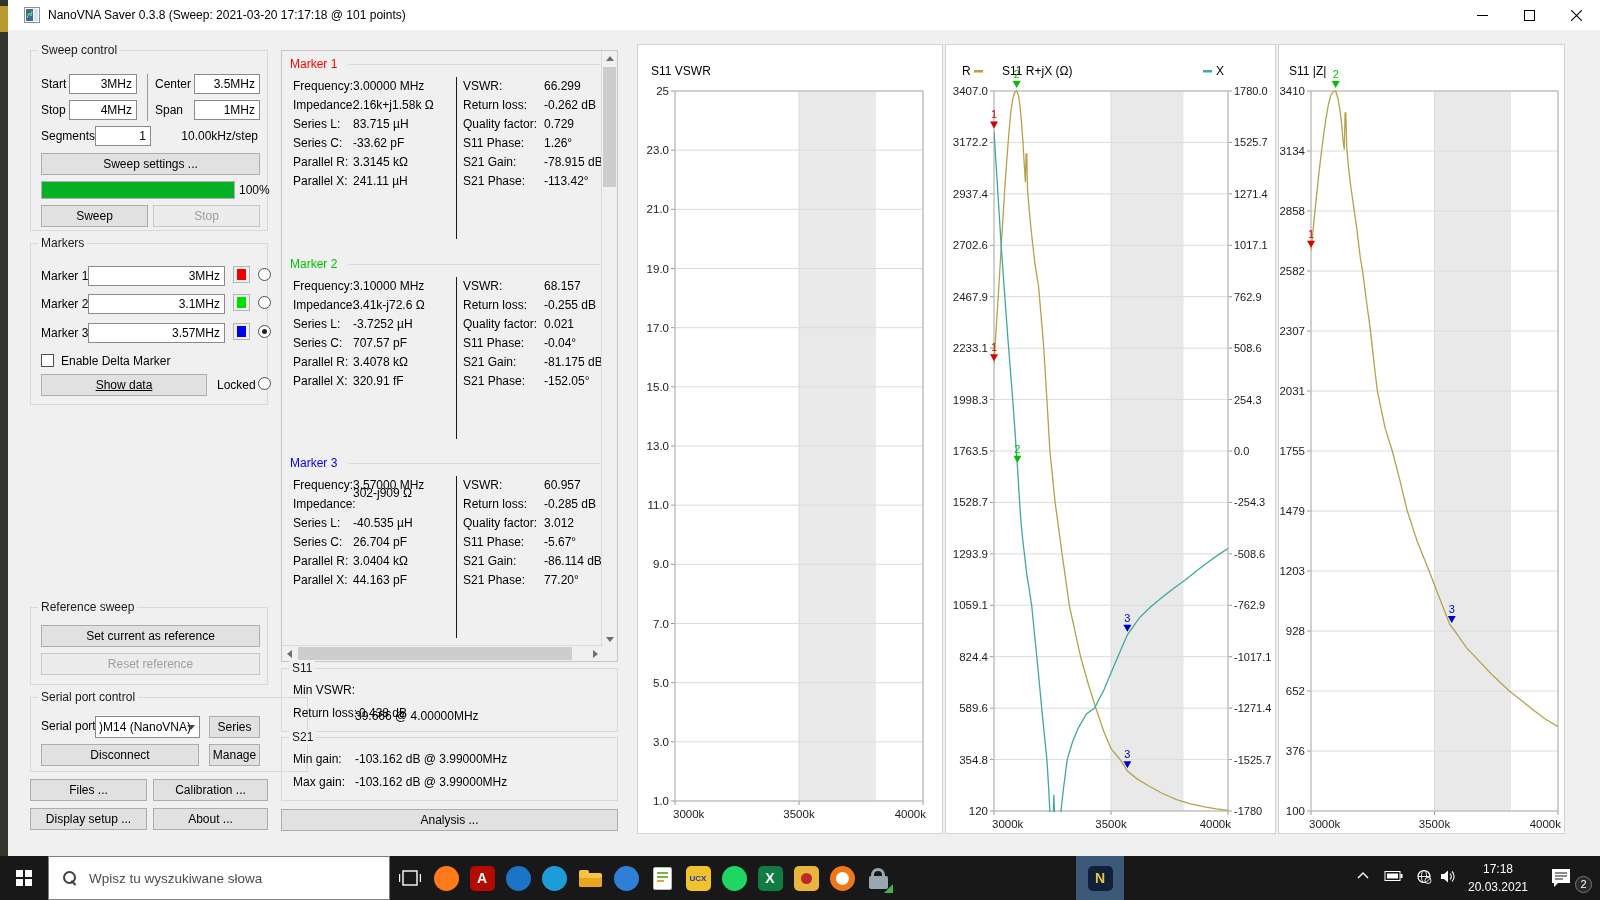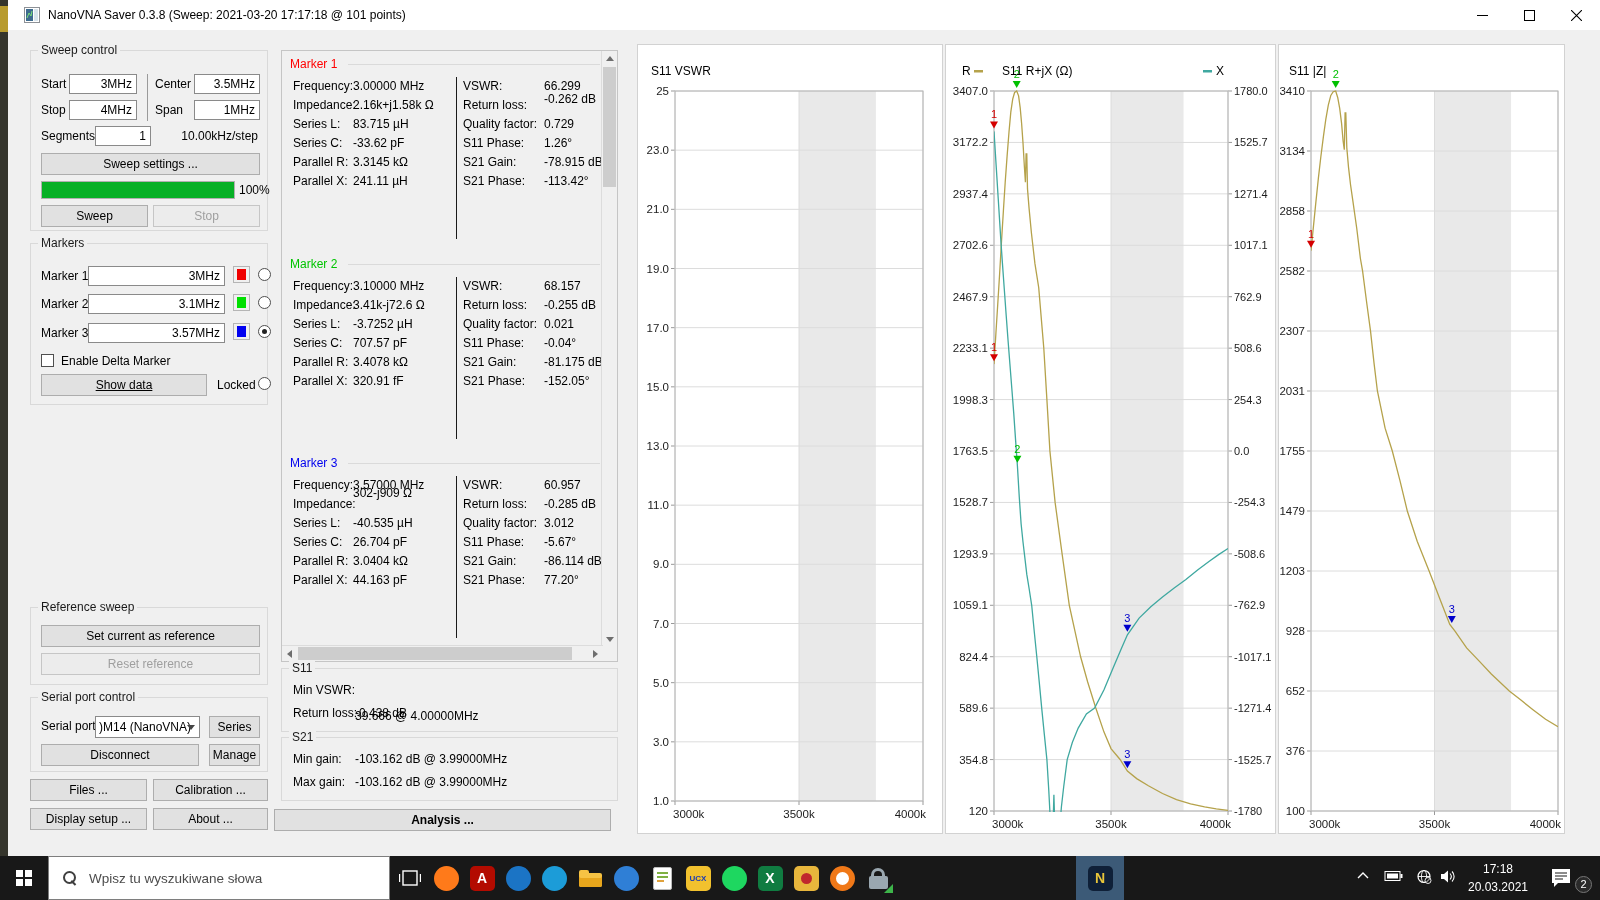--- a/index.html
+++ b/index.html
@@ -157,21 +157,21 @@
     <span class="radio" style="left:227px;top:133px;"></span>
   </div>
 
 
   <div class="gb" style="left:30px;top:607px;width:238px;height:78px;">
     <span class="legend">Reference sweep</span>
     <div class="btn" style="left:10px;top:17px;width:219px;">Set current as reference</div>
     <div class="btn disabled" style="left:10px;top:45px;width:219px;">Reset reference</div>
   </div>
 
-  <div class="gb" style="left:30px;top:697px;width:238px;height:75px;">
+  <div class="gb" style="left:30px;top:697px;width:278px;height:75px;">
     <span class="legend">Serial port control</span>
     <span class="lbl" style="left:10px;top:21px;">Serial port</span>
     <div class="combo" style="left:64px;top:18px;width:105px;"><span>)M14 (NanoVNA)</span><span class="carrow"></span></div>
     <div class="btn" style="left:178px;top:18px;width:51px;">Series</div>
     <div class="btn" style="left:10px;top:46px;width:158px;">Disconnect</div>
     <div class="btn" style="left:178px;top:46px;width:51px;">Manage</div>
   </div>
 
   <div class="btn" style="left:30px;top:779px;width:117px;">Files ...</div>
   <div class="btn" style="left:153px;top:779px;width:115px;">Calibration ...</div>
@@ -191,21 +191,21 @@
           <span class="mrow" style="left: 69px; top: 60px;">83.715 µH</span>
           <span class="mrow" style="left: 9px; top: 79px;">Series C:</span>
           <span class="mrow" style="left: 69px; top: 79px;">-33.62 pF</span>
           <span class="mrow" style="left: 9px; top: 98px;">Parallel R:</span>
           <span class="mrow" style="left: 69px; top: 98px;">3.3145 kΩ</span>
           <span class="mrow" style="left: 9px; top: 117px;">Parallel X:</span>
           <span class="mrow" style="left: 69px; top: 117px;">241.11 µH</span>
           <span class="mrow" style="left: 179px; top: 22px;">VSWR:</span>
           <span class="mrow" style="left: 260px; top: 22px;">66.299</span>
           <span class="mrow" style="left: 179px; top: 41px;">Return loss:</span>
-          <span class="mrow" style="left: 260px; top: 35px;">-0.262 dB</span>
+          <span class="mrow" style="left: 260px; top: 41px;">-0.262 dB</span>
           <span class="mrow" style="left: 179px; top: 60px;">Quality factor:</span>
           <span class="mrow" style="left: 260px; top: 60px;">0.729</span>
           <span class="mrow" style="left: 179px; top: 79px;">S11 Phase:</span>
           <span class="mrow" style="left: 260px; top: 79px;">1.26°</span>
           <span class="mrow" style="left: 179px; top: 98px;">S21 Gain:</span>
           <span class="mrow" style="left: 260px; top: 98px;">-78.915 dB</span>
           <span class="mrow" style="left: 179px; top: 117px;">S21 Phase:</span>
           <span class="mrow" style="left: 260px; top: 117px;">-113.42°</span>
           <div class="mdiv" style="left: 172px; top: 20px; height: 162px;"></div>
         </div>
@@ -287,21 +287,21 @@
     <span class="lbl" style="left:11px;top:37px;">Return loss:</span>
     <span class="lbl" style="left:73px;top:37px;">-0.438 dB</span>
   </div>
   <div class="gb" style="left:281px;top:737px;width:337px;height:64px;">
     <span class="legend">S21</span>
     <span class="lbl" style="left:11px;top:14px;">Min gain:</span>
     <span class="lbl" style="left:73px;top:14px;">-103.162 dB @ 3.99000MHz</span>
     <span class="lbl" style="left:11px;top:37px;">Max gain:</span>
     <span class="lbl" style="left:73px;top:37px;">-103.162 dB @ 3.99000MHz</span>
   </div>
-  <div class="btn" style="left:274px;top:809px;width:337px;font-weight:bold;">Analysis ...</div>
+  <div class="btn" style="left:281px;top:809px;width:337px;">Analysis ...</div>
 
   <div class="cpanel" style="left:637px;width:306px;">
     <svg id="svg-c0" width="304" height="788">
         <rect x="161" y="46" width="76.88000000000002" height="710" fill="#e9e9e9"></rect>
         <line x1="37" y1="46" x2="285" y2="46" stroke="#dcdcdc"></line>
         <line x1="33" y1="46" x2="37" y2="46" stroke="#999"></line>
         <text x="31" y="50" text-anchor="end" class="tick">25</text>
         <line x1="37" y1="105.16666666666666" x2="285" y2="105.16666666666666" stroke="#dcdcdc"></line>
         <line x1="33" y1="105.16666666666666" x2="37" y2="105.16666666666666" stroke="#999"></line>
         <text x="31" y="109.16666666666666" text-anchor="end" class="tick">23.0</text>

